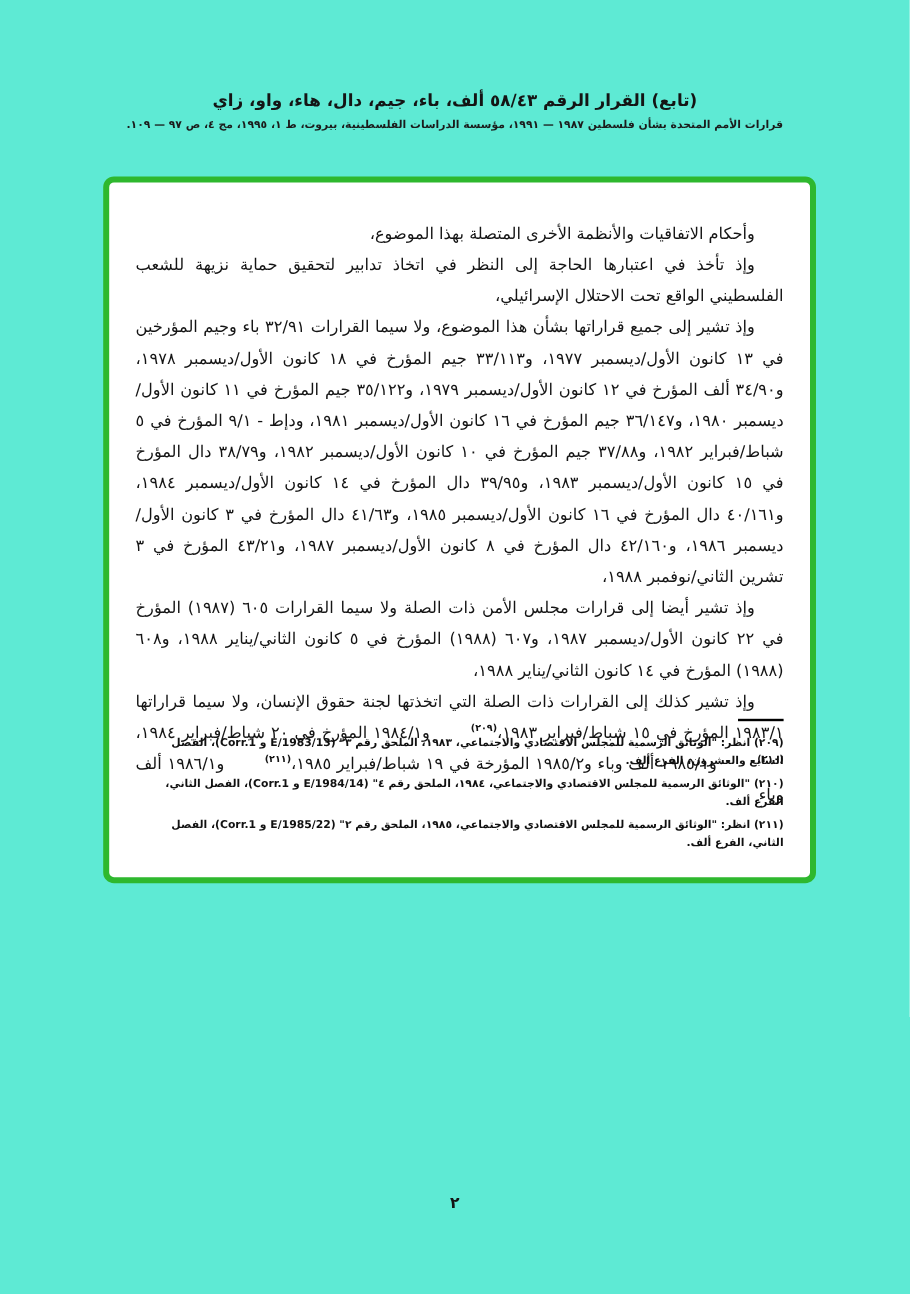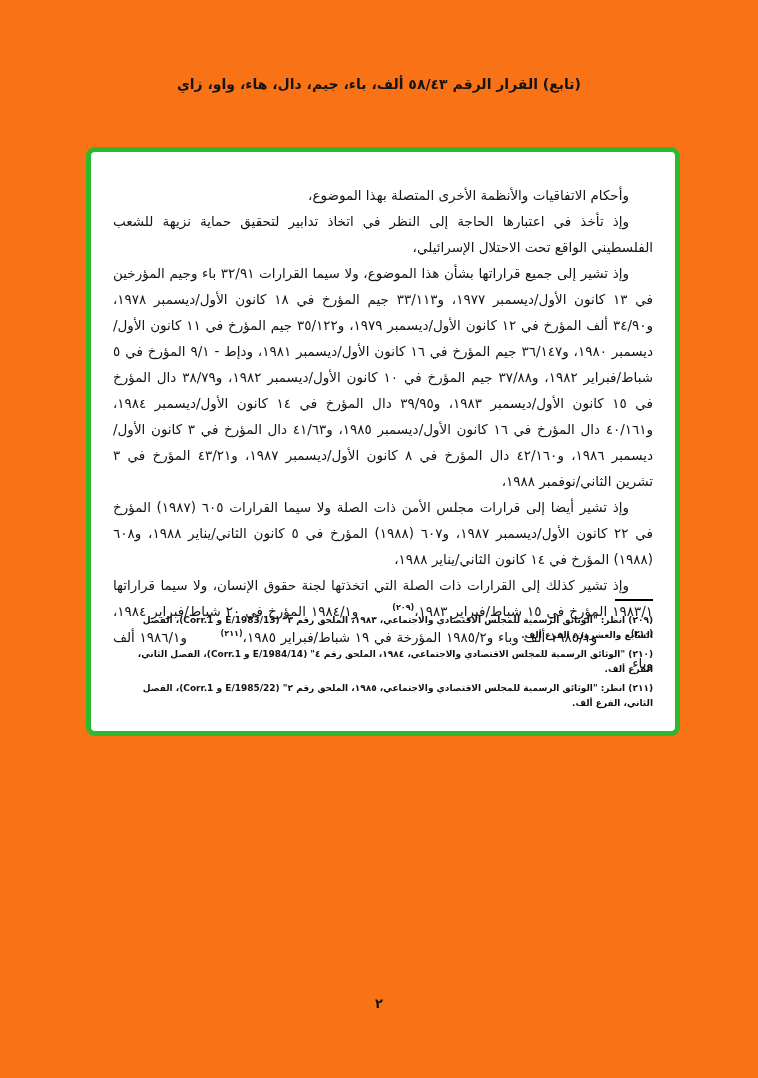--- a/index.html
+++ b/index.html
@@ -2,21 +2,21 @@
 <html lang="ar" dir="rtl" style="--frame-green: #2eb82e; --ink: #141414;"><head>
 <meta charset="utf-8">
 <style>
   :root { --frame-green: #2eb82e; --ink: #141414; }
   * { margin: 0; padding: 0; box-sizing: border-box; }
   html, body { background: #ffffff; }
   body {
     width: 758px; height: 1078px; position: relative; overflow: hidden;
     font-family: "DejaVu Sans", sans-serif; color: var(--ink);
   }
-  .page { position: absolute; inset: 0; background: #f97316; direction: rtl; }
+  .page { position: absolute; inset: 0; background: #5eead4; direction: rtl; }
 
   
   .doc-header { position: absolute; top: 76px; left: 0; right: 0; text-align: center; direction: rtl; }
   .doc-title { font-size: 14px; font-weight: bold; letter-spacing: 0; }
   .doc-source { margin-top: 8px; font-size: 9px; font-weight: bold; color: #1b1b1b; }
 
   
   .green-box {
     position: absolute; left: 86px; top: 147px; width: 594px; height: 589px;
     border: 5px solid var(--frame-green); border-radius: 9px; background: #fff;
@@ -47,20 +47,21 @@
     text-align: center; font-size: 13px; font-weight: bold;
   }
 </style>
 </head>
 <body>
 
 <div class="page">
 
   <header class="doc-header">
     <div class="doc-title">(تابع) القرار الرقم ٥٨/٤٣ ألف، باء، جيم، دال، هاء، واو، زاي</div>
+    <div class="doc-source">قرارات الأمم المتحدة بشأن فلسطين ١٩٨٧ — ١٩٩١، مؤسسة الدراسات الفلسطينية، بيروت، ط ١، ١٩٩٥، مج ٤، ص ٩٧ — ١٠٩.</div>
   </header>
 
   <main class="green-box">
     <div class="body-text">
       <p><span class="lead"></span><span>وأحكام الاتفاقيات والأنظمة الأخرى المتصلة بهذا الموضوع،</span></p>
       <p><span class="lead">وإذ تأخذ</span><span> في اعتبارها الحاجة إلى النظر في اتخاذ تدابير لتحقيق حماية نزيهة للشعب الفلسطيني الواقع تحت الاحتلال الإسرائيلي،</span></p>
       <p><span class="lead">وإذ تشير</span><span> إلى جميع قراراتها بشأن هذا الموضوع، ولا سيما القرارات ٣٢/٩١ باء وجيم المؤرخين في ١٣ كانون الأول/ديسمبر ١٩٧٧، و٣٣/١١٣ جيم المؤرخ في ١٨ كانون الأول/ديسمبر ١٩٧٨، و٣٤/٩٠ ألف المؤرخ في ١٢ كانون الأول/ديسمبر ١٩٧٩، و٣٥/١٢٢ جيم المؤرخ في ١١ كانون الأول/ديسمبر ١٩٨٠، و٣٦/١٤٧ جيم المؤرخ في ١٦ كانون الأول/ديسمبر ١٩٨١، ودإط - ٩/١ المؤرخ في ٥ شباط/فبراير ١٩٨٢، و٣٧/٨٨ جيم المؤرخ في ١٠ كانون الأول/ديسمبر ١٩٨٢، و٣٨/٧٩ دال المؤرخ في ١٥ كانون الأول/ديسمبر ١٩٨٣، و٣٩/٩٥ دال المؤرخ في ١٤ كانون الأول/ديسمبر ١٩٨٤، و٤٠/١٦١ دال المؤرخ في ١٦ كانون الأول/ديسمبر ١٩٨٥، و٤١/٦٣ دال المؤرخ في ٣ كانون الأول/ديسمبر ١٩٨٦، و٤٢/١٦٠ دال المؤرخ في ٨ كانون الأول/ديسمبر ١٩٨٧، و٤٣/٢١ المؤرخ في ٣ تشرين الثاني/نوفمبر ١٩٨٨،</span></p>
       <p><span class="lead">وإذ تشير أيضا</span><span> إلى قرارات مجلس الأمن ذات الصلة ولا سيما القرارات ٦٠٥ (١٩٨٧) المؤرخ في ٢٢ كانون الأول/ديسمبر ١٩٨٧، و٦٠٧ (١٩٨٨) المؤرخ في ٥ كانون الثاني/يناير ١٩٨٨، و٦٠٨ (١٩٨٨) المؤرخ في ١٤ كانون الثاني/يناير ١٩٨٨،</span></p>
       <p><span class="lead">وإذ تشير كذلك</span><span><span> إلى القرارات ذات الصلة التي اتخذتها لجنة حقوق الإنسان، ولا سيما قراراتها ١٩٨٣/١ المؤرخ في ١٥ شباط/فبراير ١٩٨٣،</span><sup class="fnref">(٢٠٩)</sup><span> و١٩٨٤/١ المؤرخ في ٢٠ شباط/فبراير ١٩٨٤،</span><sup class="fnref">(٢١٠)</sup><span> و١٩٨٥/١ ألف وباء و١٩٨٥/٢ المؤرخة في ١٩ شباط/فبراير ١٩٨٥،</span><sup class="fnref">(٢١١)</sup><span> و١٩٨٦/١ ألف وباء</span></span></p>
     </div>

